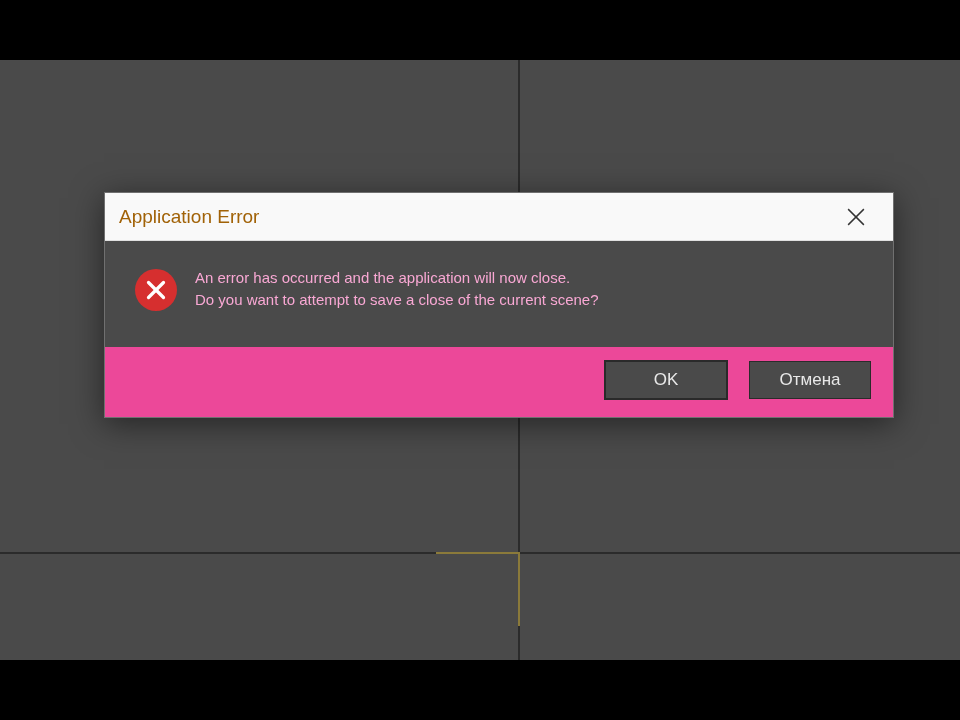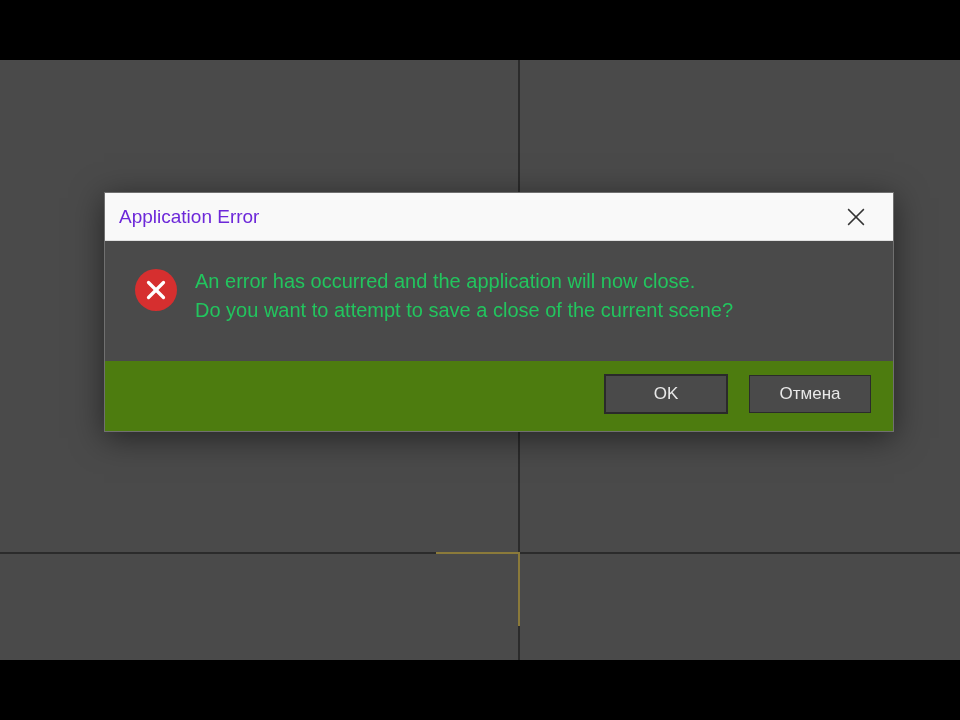--- a/index.html
+++ b/index.html
@@ -48,21 +48,21 @@
       height: 48px;
       background: #f9f9f9;
       display: flex;
       align-items: center;
       justify-content: space-between;
       padding: 0 14px;
       border-bottom: 1px solid #e0e0e0;
     }
     .title-text {
       font-size: 19px;
-      color: #6d28d9;
+      color: #a16207;
       font-weight: 400;
     }
     .close-btn {
       width: 46px;
       height: 46px;
       display: flex;
       align-items: center;
       justify-content: center;
       cursor: pointer;
     }
@@ -86,26 +86,26 @@
       align-items: center;
       justify-content: center;
       flex-shrink: 0;
       margin-top: 2px;
     }
     .error-circle svg {
       width: 20px;
       height: 20px;
     }
     .message {
-      color: #22c55e;
-      font-size: 20px;
+      color: #f9a8d4;
+      font-size: 15px;
       line-height: 1.45;
     }
     .dialog-footer {
-      background: #4d7c0f;
+      background: #ec4899;
       padding: 14px 22px 18px 22px;
       display: flex;
       justify-content: flex-end;
       gap: 22px;
     }
     .dlg-button {
       min-width: 122px;
       height: 38px;
       background: #4a4a4a;
       color: #e8e8e8;

